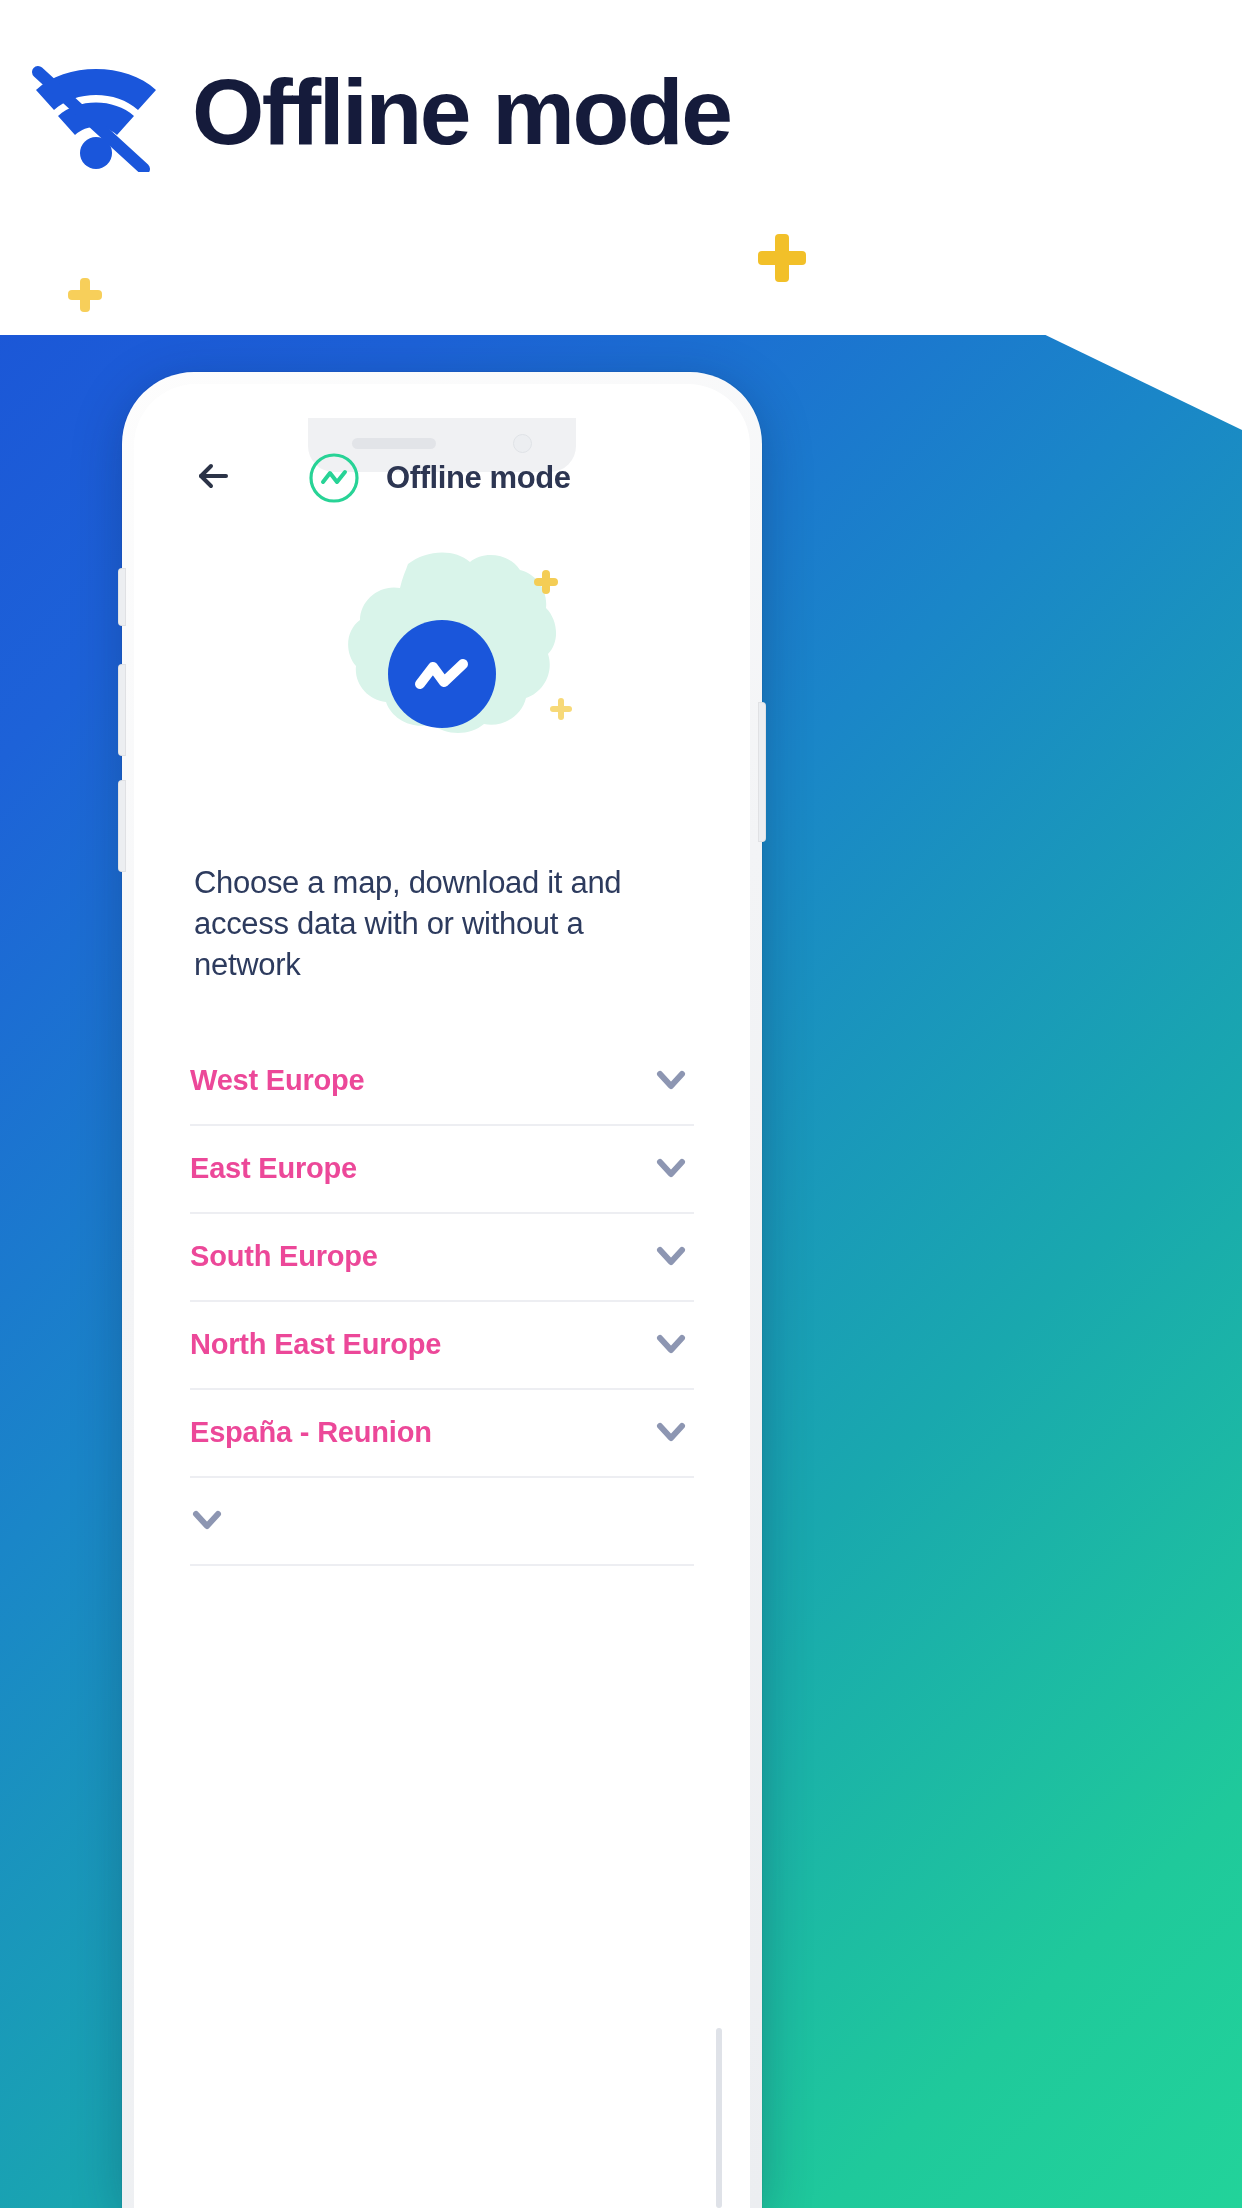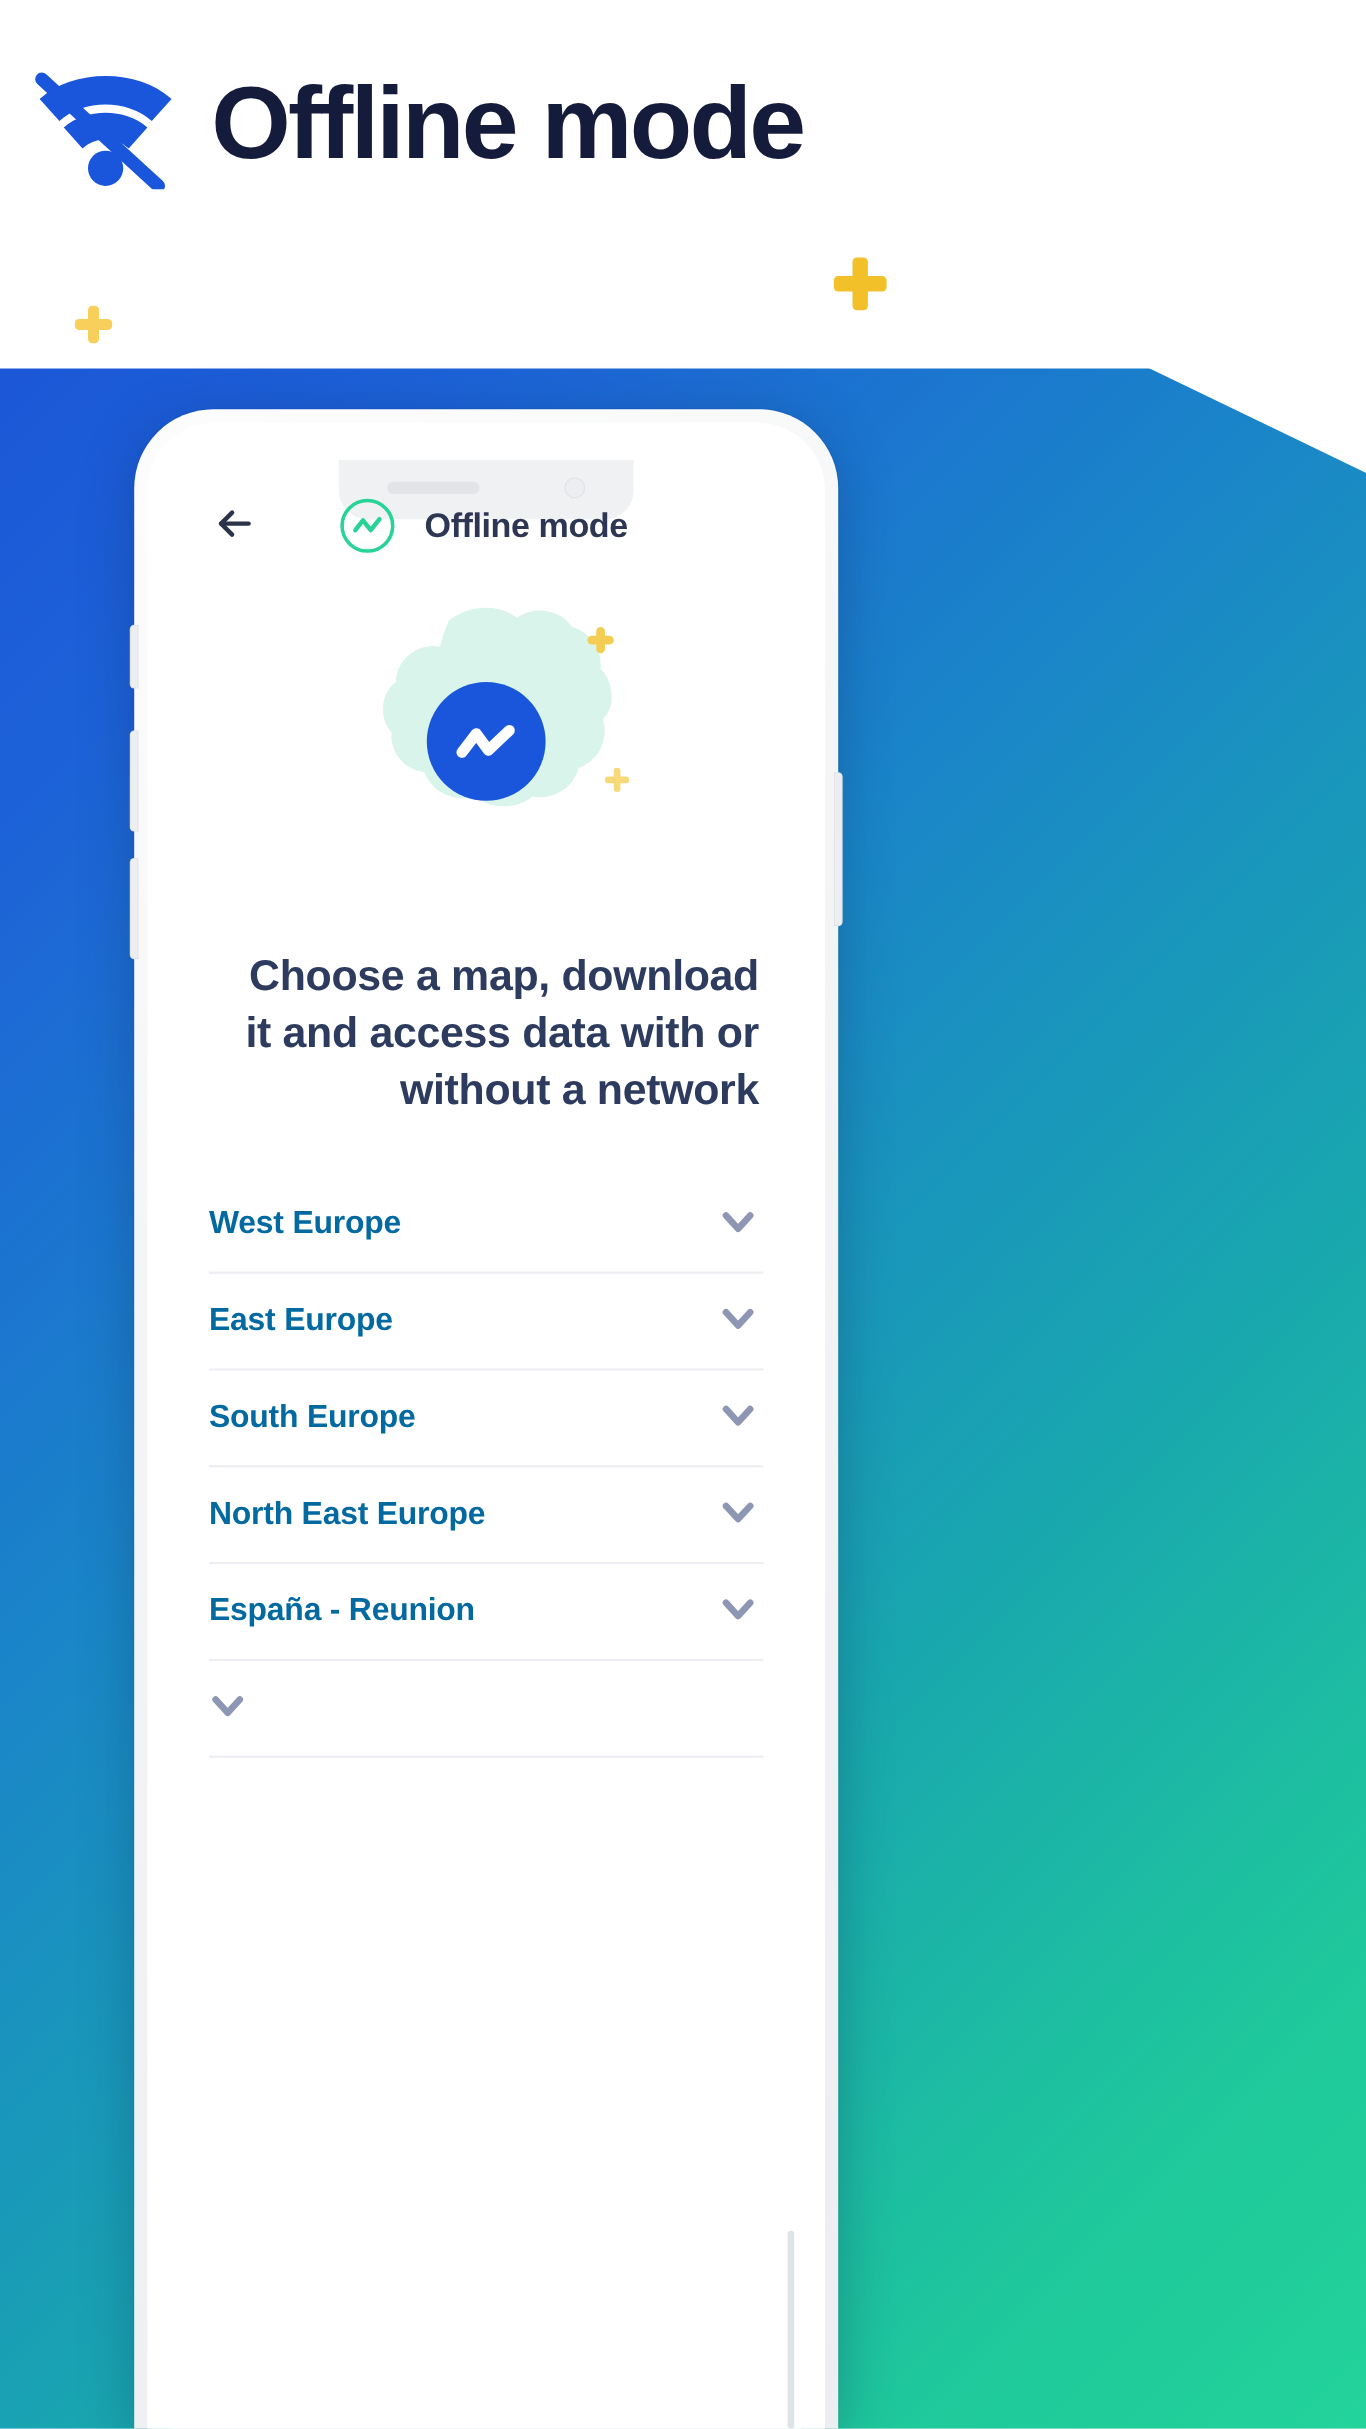--- a/index.html
+++ b/index.html
@@ -110,33 +110,33 @@
     position:absolute; left:50%; transform:translateX(-50%); top:82px;
     width:108px; height:108px; border-radius:50%;
     background:#1a56db; display:flex; align-items:center; justify-content:center;
   }
   .hero-plus{ position:absolute; z-index:3; }
   #hero-plus-top   { left:378px; top:32px;  width:24px; height:24px; color:#f4cd55; }
   #hero-plus-bottom{ left:394px; top:160px; width:22px; height:22px; color:#f7d978; }
 
   
   #subtitle{
-    margin:24px 38px 0; text-align:right;
-    font-size:39px; font-weight:700; color:#2d3b5e;
+    margin:24px 38px 0; text-align:left;
+    font-size:31px; font-weight:400; color:#2d3b5e;
     line-height:1.33; letter-spacing:-.3px;
   }
 
   
   #region-list{ margin:52px 0 0; padding:0 34px; }
   .region-row{
     display:flex; align-items:center; justify-content:space-between;
     height:88px; border-bottom:2px solid #edeef2;
   }
   .region-label{
-    font-size:29px; font-weight:700; color:#0369a1; letter-spacing:-.2px;
+    font-size:29px; font-weight:700; color:#ec4899; letter-spacing:-.2px;
   }
   .chevron{ width:34px; height:34px; margin-right:6px; }
 
   
   #screen-scrollbar{
     position:absolute; right:6px; bottom:0; width:6px; height:180px;
     background:#dfe2e8; border-radius:3px; z-index:6;
   }
 </style>
 </head>

